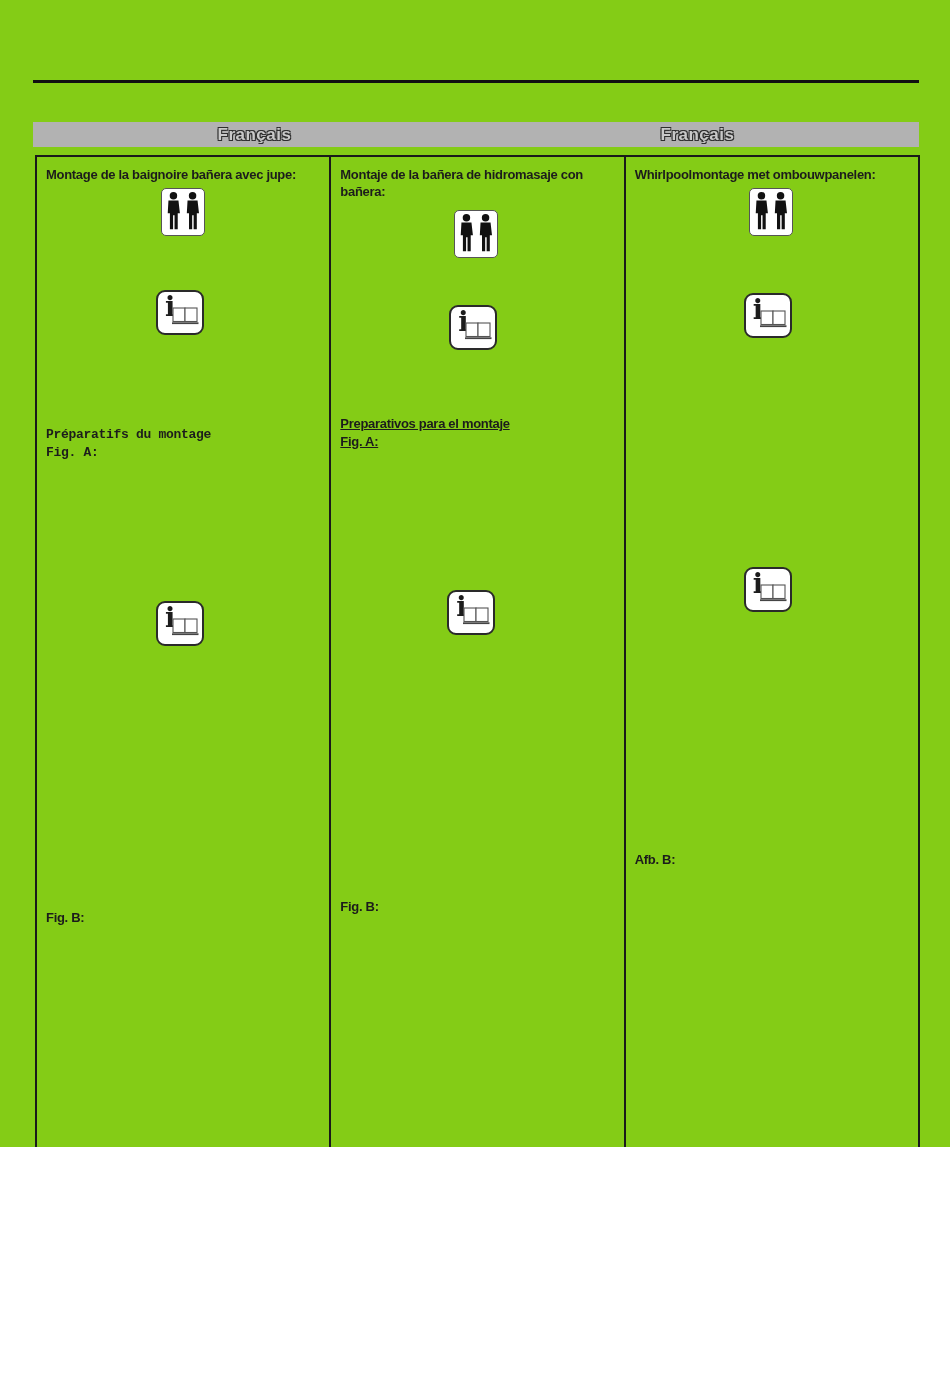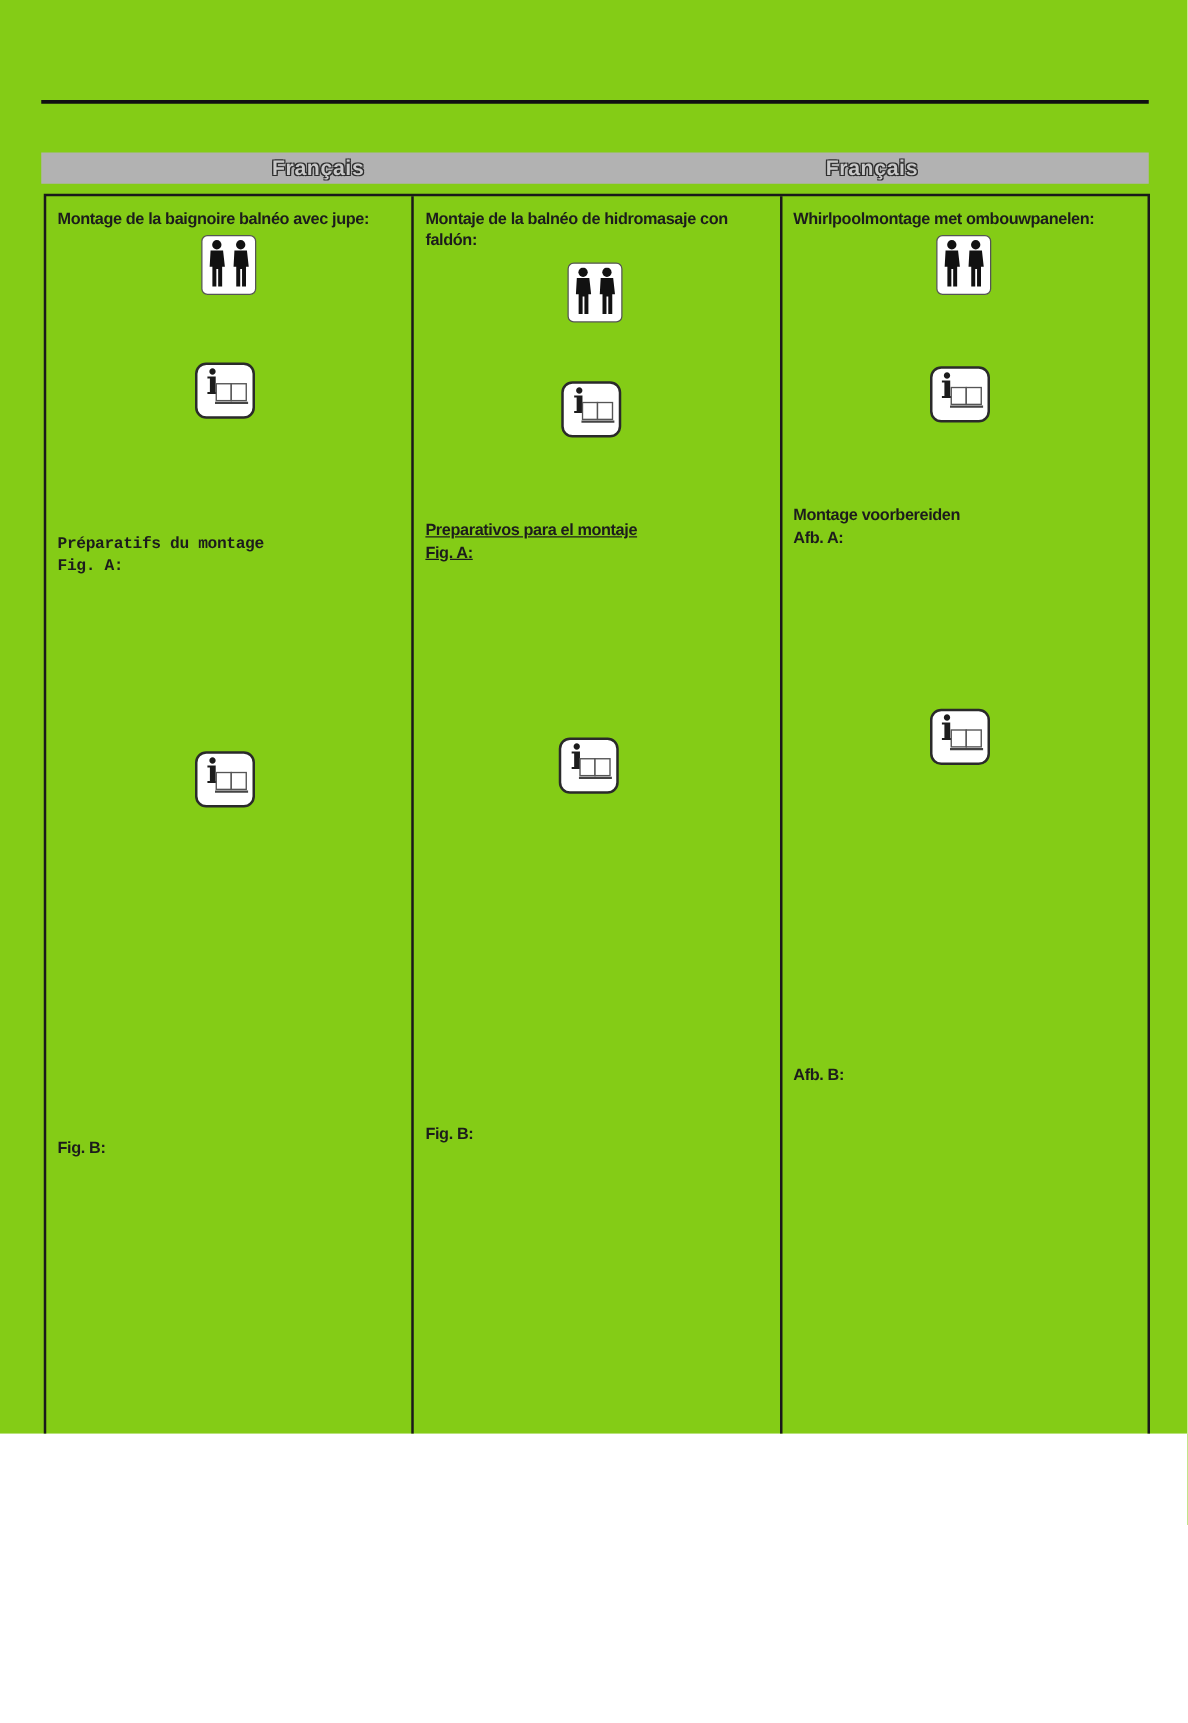--- a/index.html
+++ b/index.html
@@ -99,21 +99,21 @@
       <span class="lang-label">Français</span>
     </div>
     <div class="lang-cell">
       <span class="lang-label">Français</span>
     </div>
   </div>
 
   <div class="table">
 
     <div class="col sep">
-      <div class="title">Montage de la baignoire balnéo avec jupe:</div>
+      <div class="title">Montage de la baignoire bañera avec jupe:</div>
       <div class="persons-box" style="left:124px; top:31px;">
   <svg width="38" height="40" viewBox="0 0 40 44">
     <g fill="#111">
       <circle cx="9.5" cy="4.2" r="4.1"></circle>
       <path d="M4,9.3 h11 l1.6,14.2 h-2.4 v17.5 h-3.5 v-15.5 h-1.6 v15.5 h-3.5 v-17.5 h-2.4 z"></path>
       <circle cx="30.5" cy="4.2" r="4.1"></circle>
       <path d="M25,9.3 h11 l1.6,14.2 h-2.4 v17.5 h-3.5 v-15.5 h-1.6 v15.5 h-3.5 v-17.5 h-2.4 z"></path>
     </g>
   </svg>
 </div>
@@ -138,21 +138,21 @@
     <rect x="1" y="1" width="12" height="13.5" fill="#fff" stroke="#555" stroke-width="1.1"></rect>
     <rect x="13" y="1" width="12" height="13.5" fill="#fff" stroke="#555" stroke-width="1.1"></rect>
     <line x1="0" y1="16.2" x2="26.5" y2="16.2" stroke="#444" stroke-width="1.8"></line>
   </svg>
 </span>
         </div>
       <div class="figlabel" style="top:753px;">Fig. B:</div>
     </div>
 
     <div class="col sep">
-      <div class="title">Montaje de la balnéo de hidromasaje con faldón:</div>
+      <div class="title">Montaje de la bañera de hidromasaje con bañera:</div>
       <div class="persons-box" style="left:123px; top:53px;">
   <svg width="38" height="40" viewBox="0 0 40 44">
     <g fill="#111">
       <circle cx="9.5" cy="4.2" r="4.1"></circle>
       <path d="M4,9.3 h11 l1.6,14.2 h-2.4 v17.5 h-3.5 v-15.5 h-1.6 v15.5 h-3.5 v-17.5 h-2.4 z"></path>
       <circle cx="30.5" cy="4.2" r="4.1"></circle>
       <path d="M25,9.3 h11 l1.6,14.2 h-2.4 v17.5 h-3.5 v-15.5 h-1.6 v15.5 h-3.5 v-17.5 h-2.4 z"></path>
     </g>
   </svg>
 </div>
@@ -198,24 +198,20 @@
       <div class="ibook-box" style="left:118px; top:136px;">
           <span class="i-glyph">i</span>
           <span class="book">
   <svg width="27" height="18" viewBox="0 0 27 18">
     <rect x="1" y="1" width="12" height="13.5" fill="#fff" stroke="#555" stroke-width="1.1"></rect>
     <rect x="13" y="1" width="12" height="13.5" fill="#fff" stroke="#555" stroke-width="1.1"></rect>
     <line x1="0" y1="16.2" x2="26.5" y2="16.2" stroke="#444" stroke-width="1.8"></line>
   </svg>
 </span>
         </div>
-      <div class="textblock" style="top:246px;">
-        <div>Montage voorbereiden</div>
-        <div>Afb. A:</div>
-      </div>
       <div class="ibook-box" style="left:118px; top:410px;">
           <span class="i-glyph">i</span>
           <span class="book">
   <svg width="27" height="18" viewBox="0 0 27 18">
     <rect x="1" y="1" width="12" height="13.5" fill="#fff" stroke="#555" stroke-width="1.1"></rect>
     <rect x="13" y="1" width="12" height="13.5" fill="#fff" stroke="#555" stroke-width="1.1"></rect>
     <line x1="0" y1="16.2" x2="26.5" y2="16.2" stroke="#444" stroke-width="1.8"></line>
   </svg>
 </span>
         </div>

